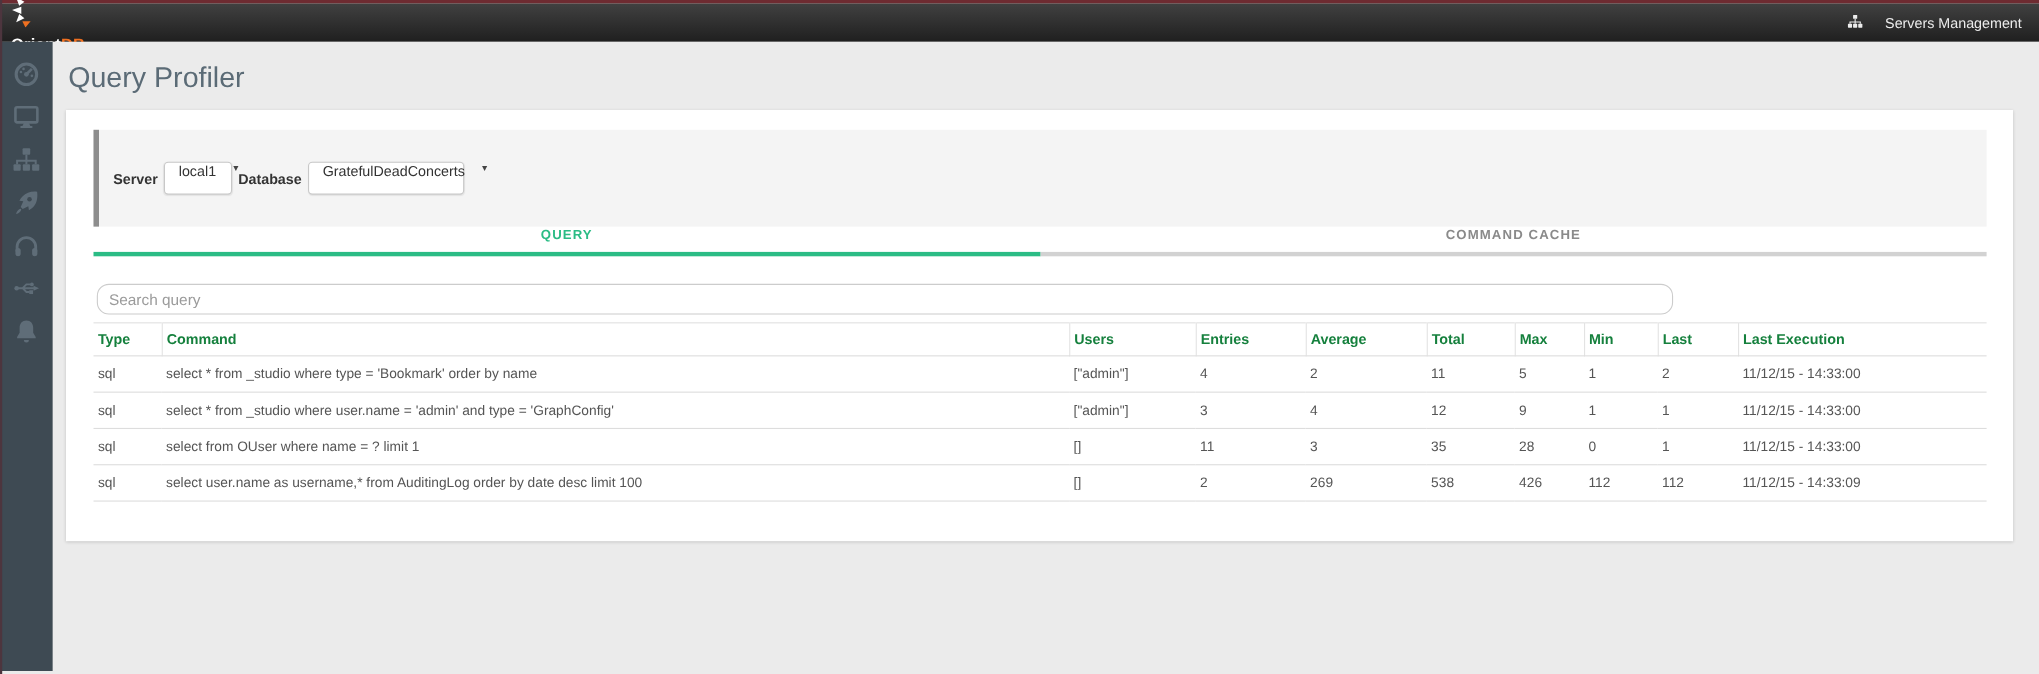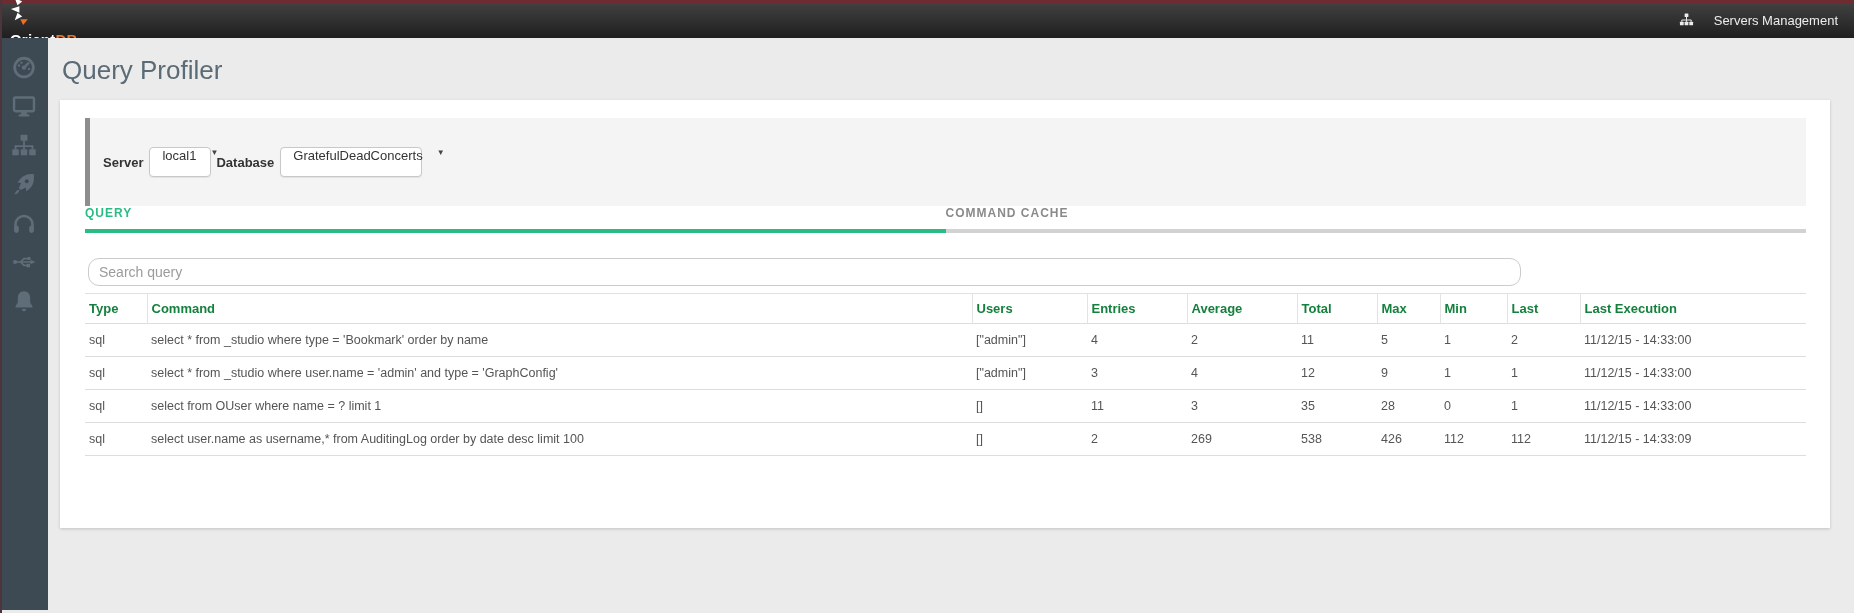--- a/index.html
+++ b/index.html
@@ -20,39 +20,39 @@
   .layout { display:flex; height:572px; }
   .sidebar { width:48px; background:#3e4a53; padding-top:16px; display:flex; flex-direction:column;
              align-items:center; gap:13px; flex-shrink:0; }
   .side-icon { width:28px; height:26px; display:flex; align-items:center; justify-content:center; cursor:pointer; }
   .side-icon svg { display:block; }
   .main { flex:1; background:#ebebeb; }
 
   h1.page-title { font-size:26px; font-weight:400; color:#5b6b76; margin:17px 0 0 14px; }
 
   .card { position:relative; margin:14px 24px 0 12px; width:1770px; background:#fff;
-          box-shadow:0 1px 3px rgba(0,0,0,.18); padding-bottom:72px; }
+          box-shadow:0 1px 3px rgba(0,0,0,.18); padding-bottom:36px; }
 
   
   .filter-band { margin:0 24px 0 25px; padding:29px 0 29px 8px; background:#f4f4f4;
                  border-left:5px solid #8d8d8d; display:flex; align-items:center;
                  position:relative; top:18px; margin-bottom:18px; width:1721px; }
   .filter-label { font-size:13px; font-weight:bold; color:#333; margin:0 6px 0 5px; }
   .select { background:#fff; border:1px solid #c8c8c8; border-radius:4px; height:30px;
             display:inline-flex; justify-content:space-between;
             padding:0 8px 0 12px; font-size:13px; color:#333; cursor:pointer;
             box-shadow:0 1px 1px rgba(0,0,0,.07); }
   .select .val { margin-right:14px; }
   .select.narrow { width:62px; }
   .select.wide  { width:142px; }
   .caret { font-size:8px; color:#444; }
 
   
   .tabs { display:flex; margin:16px 24px 0 25px; width:1721px; }
-  .tab { flex:1; text-align:left; font-size:12px; font-weight:bold; letter-spacing:1px;
+  .tab { flex:1; text-align:center; font-size:12px; font-weight:bold; letter-spacing:1px;
          color:#8a8a8a; padding-bottom:9px; border-bottom:4px solid #d2d2d2; cursor:pointer; }
   .tab.active { color:#2bbc85; border-bottom-color:#2bbc85; }
 
   
   .toolbar { margin:35px 24px 0 25px; width:1721px; text-align:right; }
   .btn { display:inline-flex; align-items:center; gap:5px; background:#1a9dd9; border:none;
          color:#fff; font-family:"Liberation Sans", sans-serif; font-size:11px; font-weight:bold;
          letter-spacing:.4px; height:25px; padding:0 11px; border-radius:3px; cursor:pointer; }
   .btn + .btn { margin-left:5px; }
 

